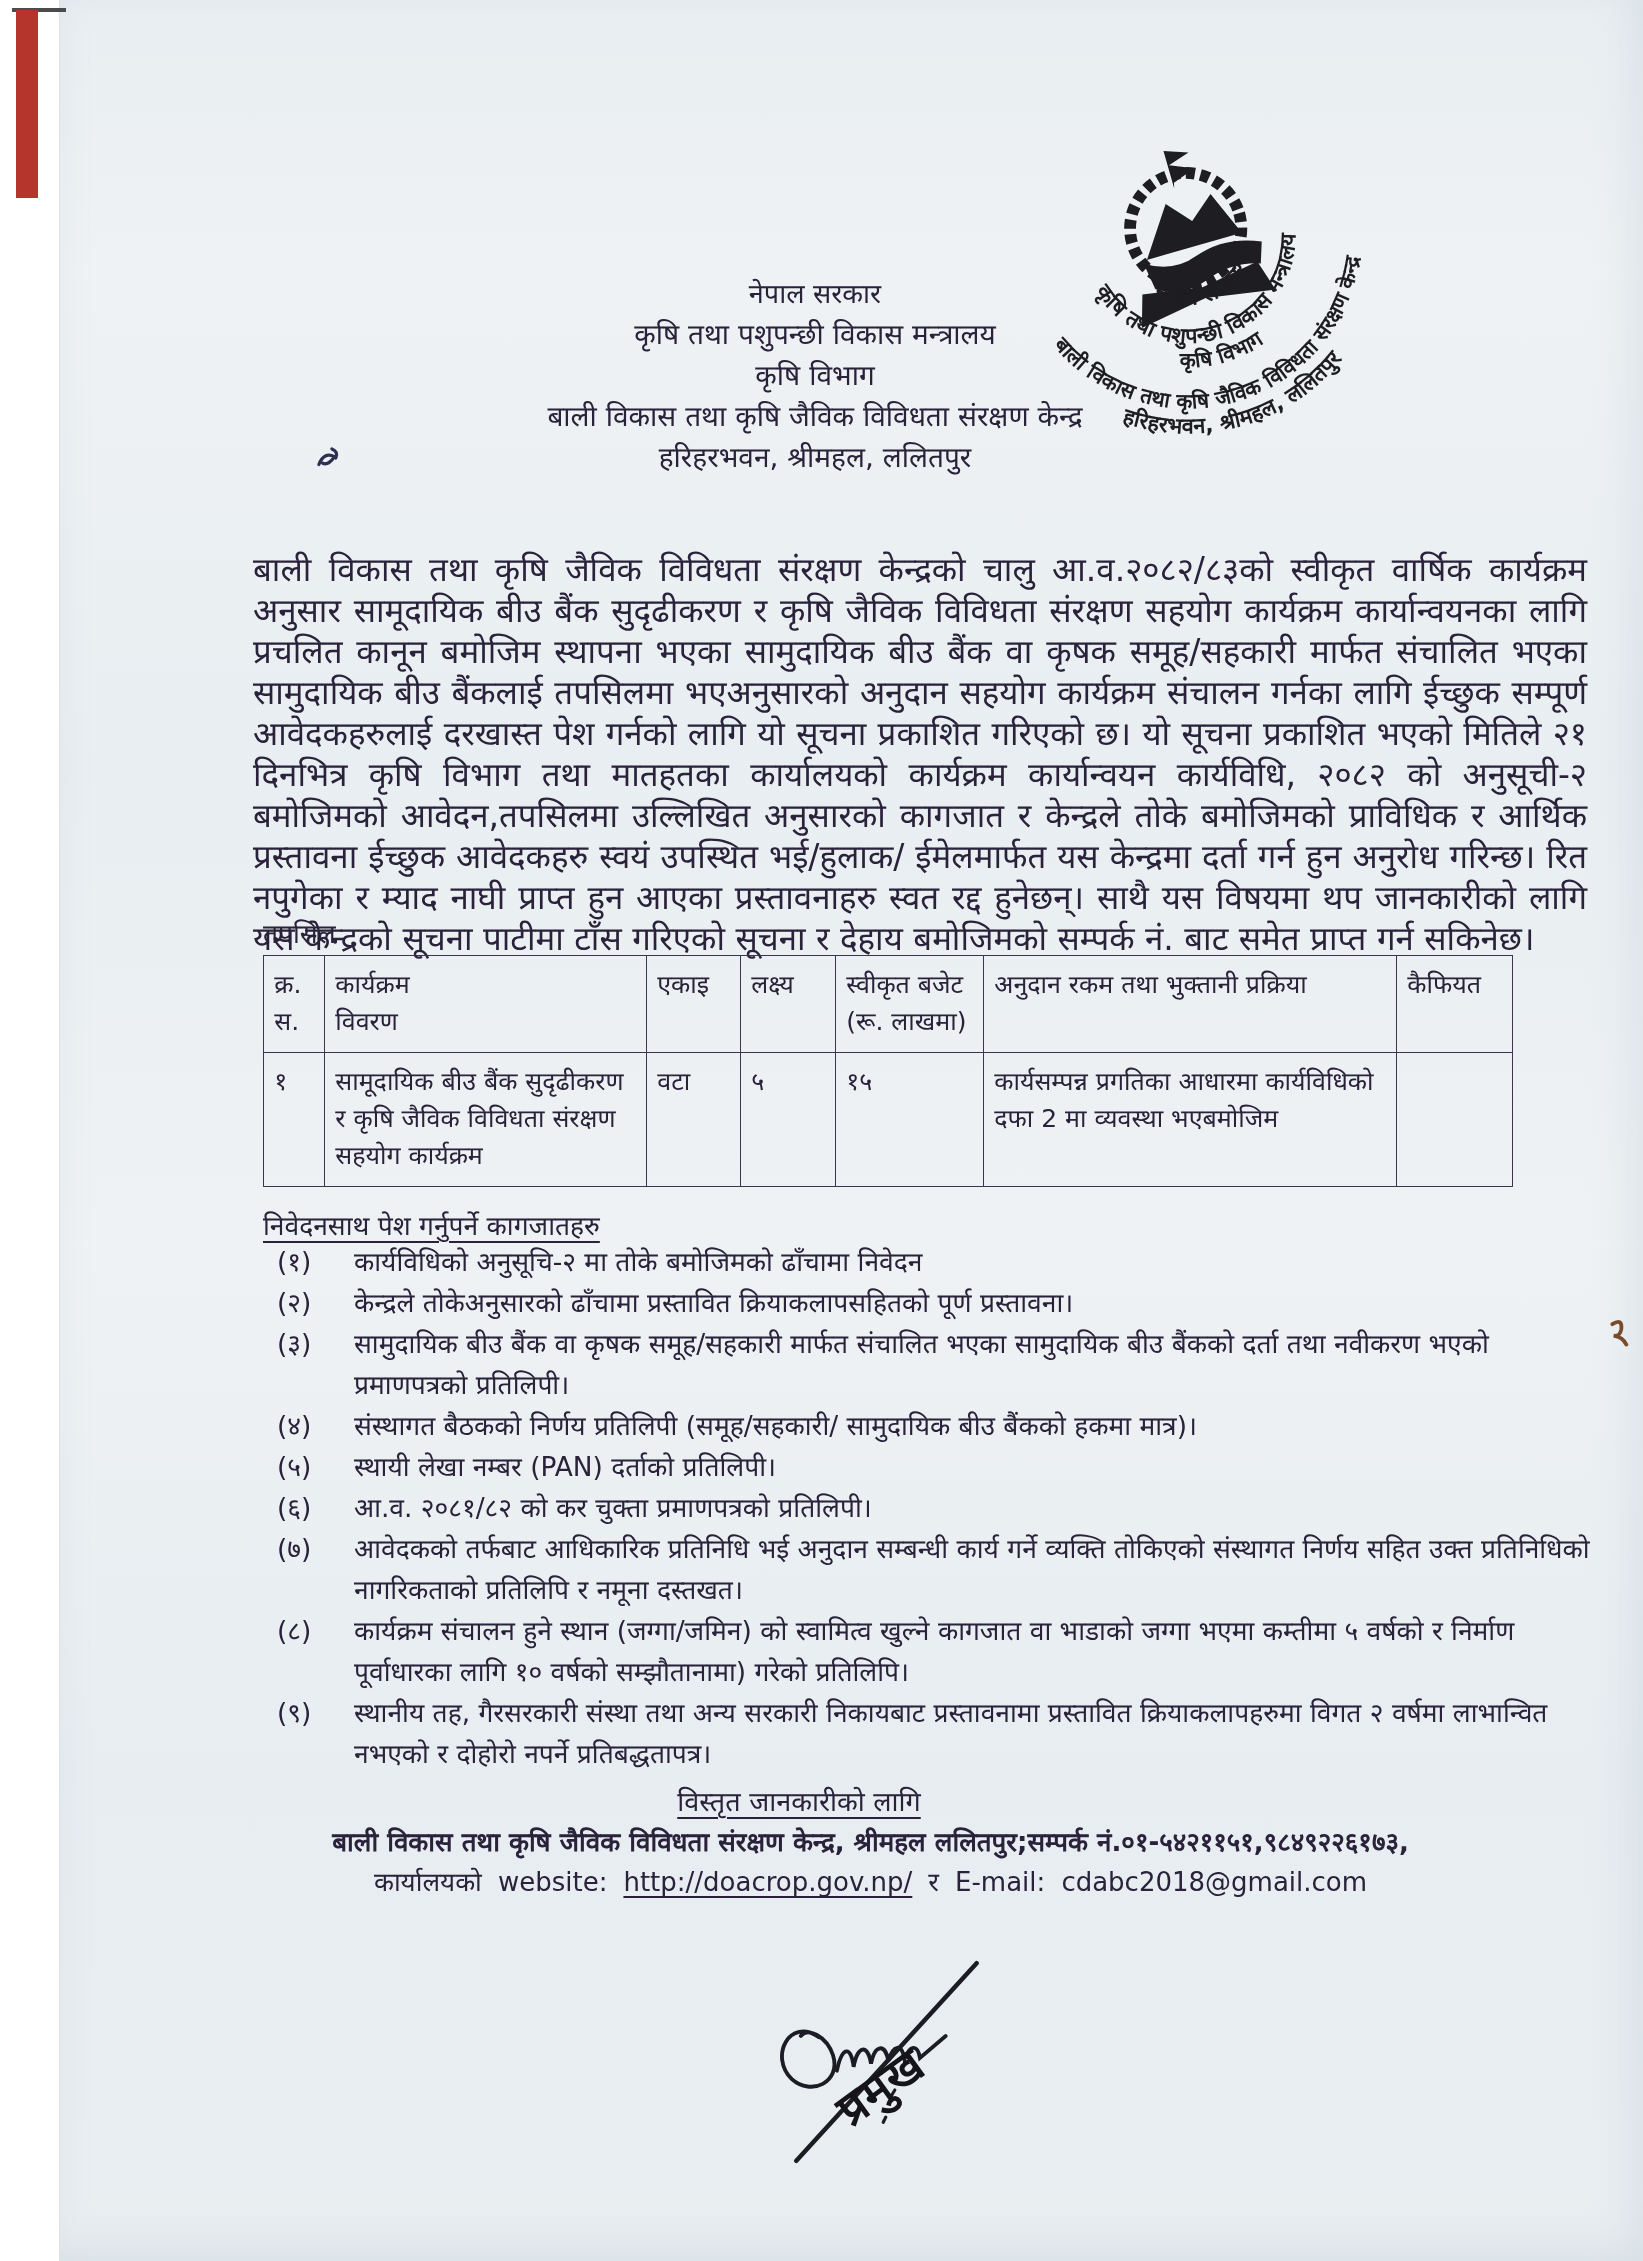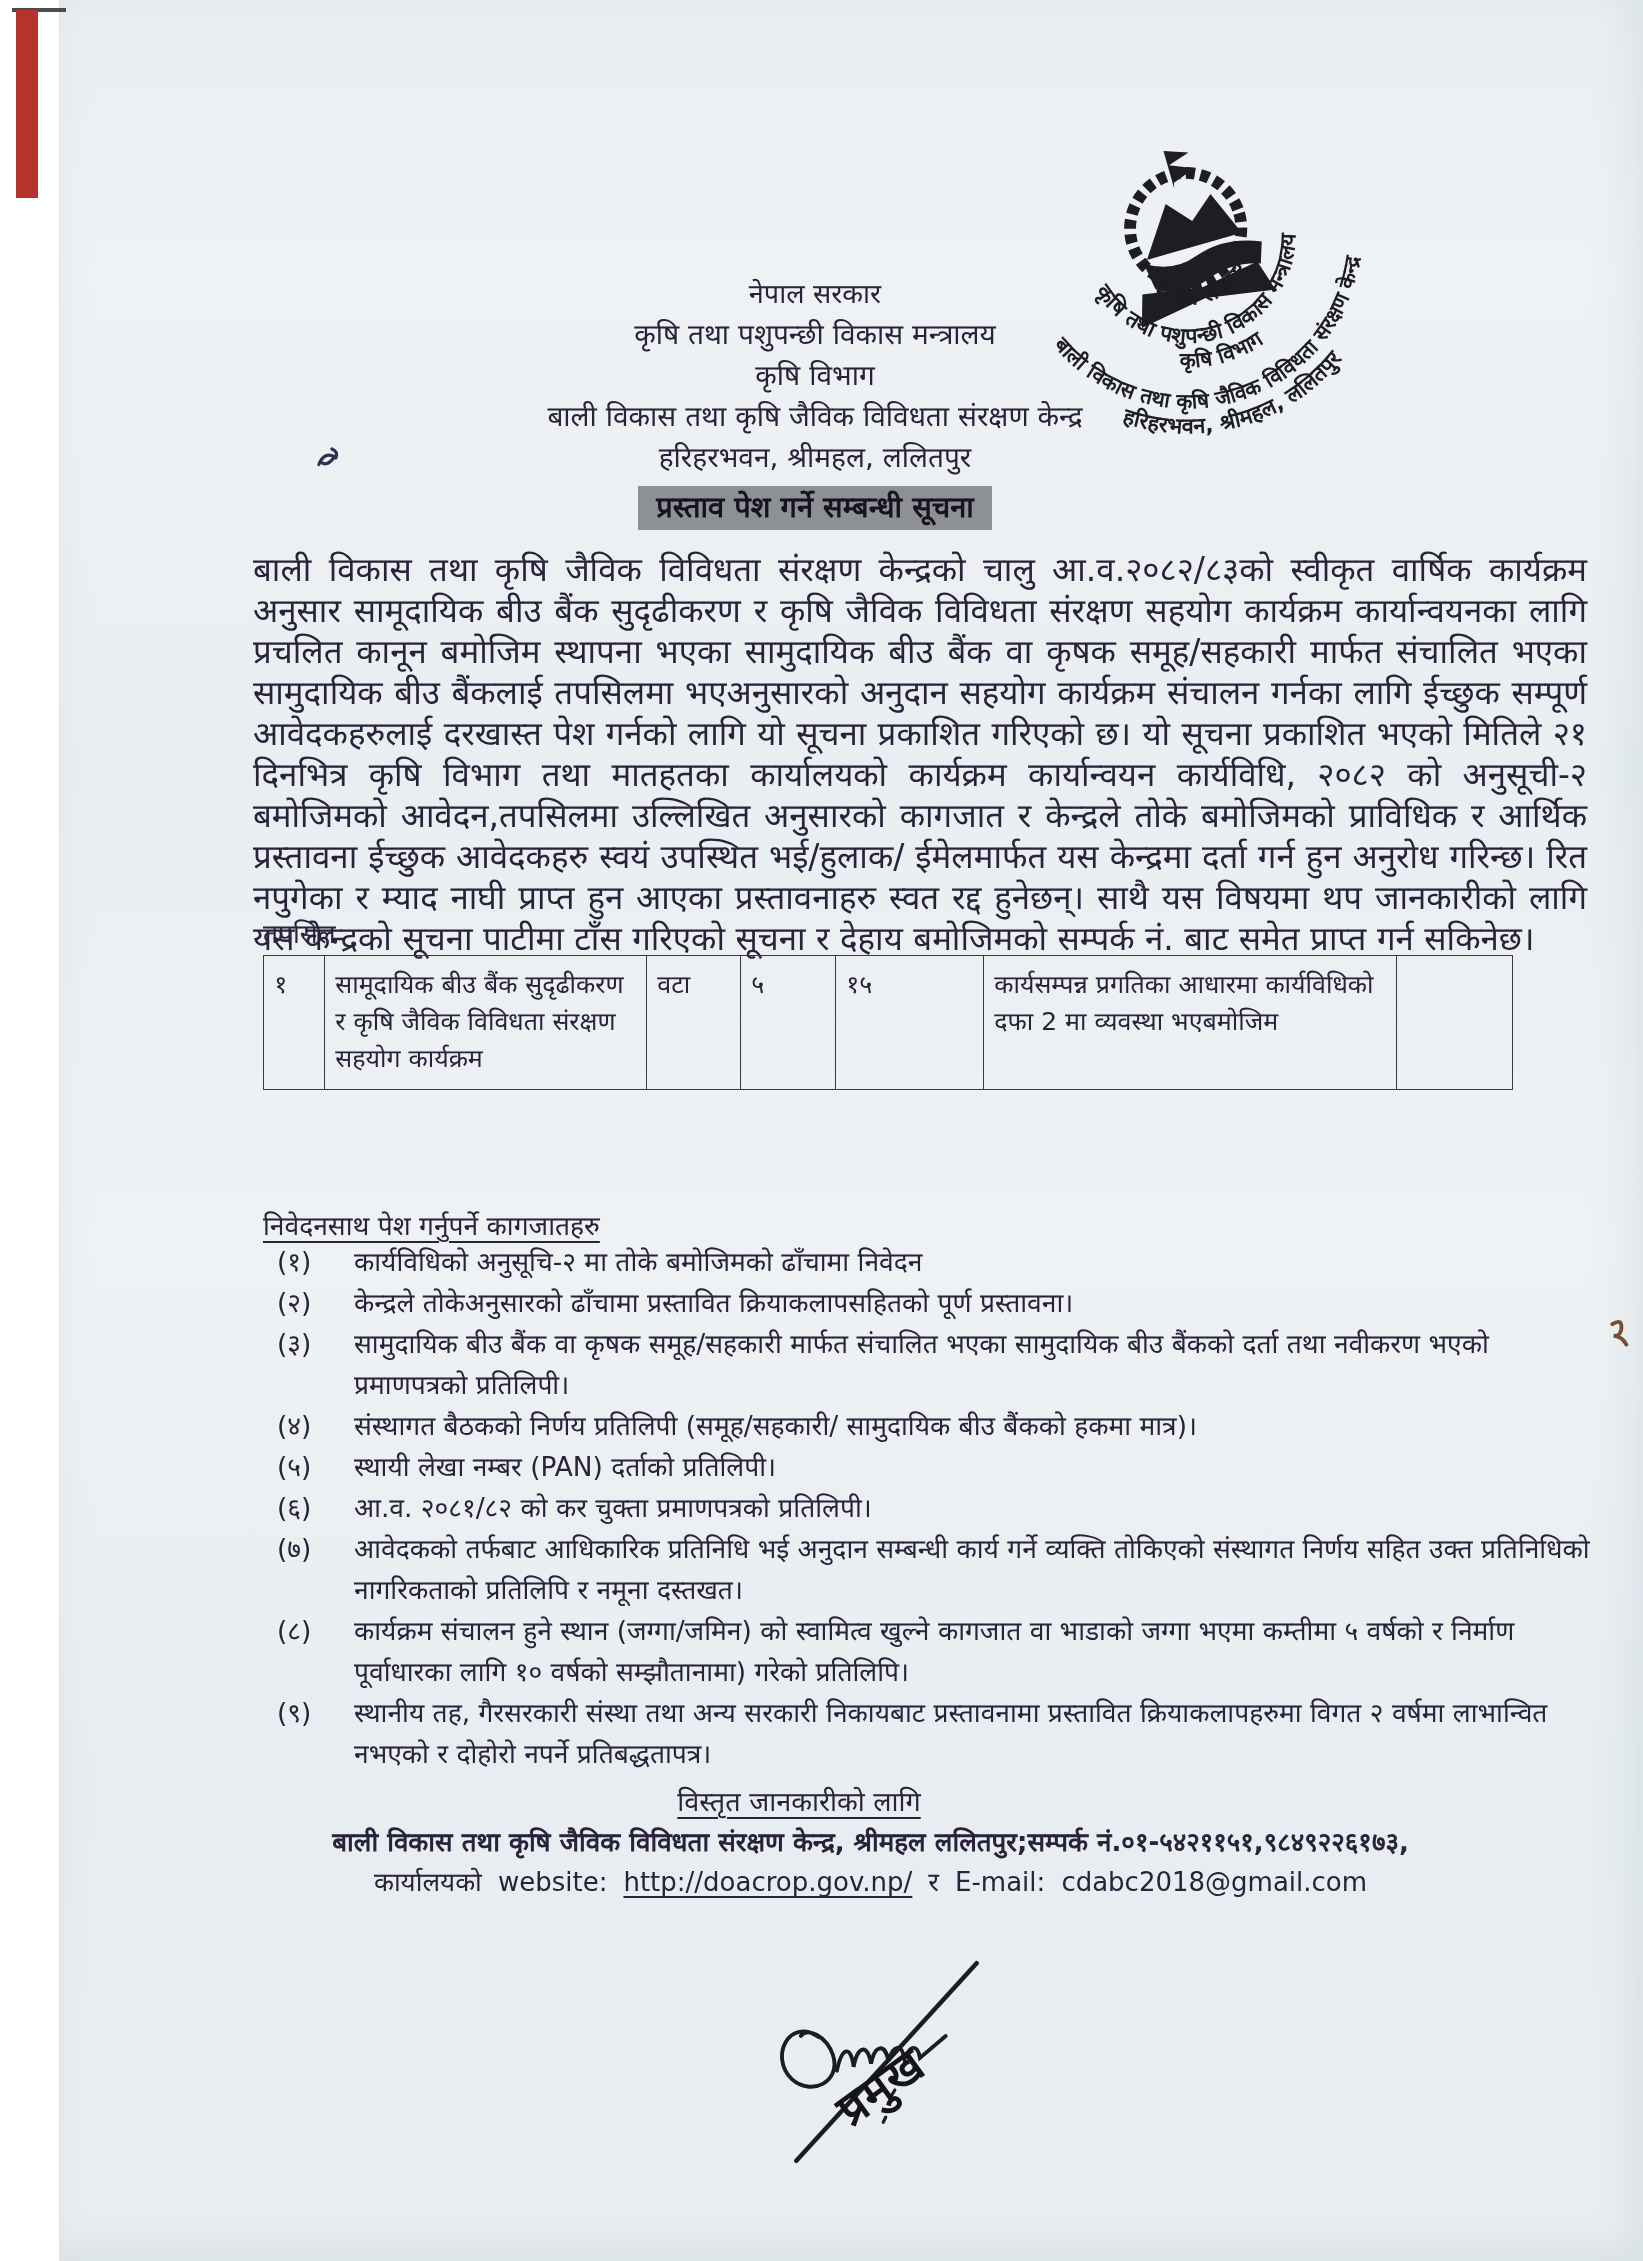--- a/index.html
+++ b/index.html
@@ -118,21 +118,20 @@
     <text font-size="31"><textPath href="#arc5" startOffset="50%" text-anchor="middle">हरिहरभवन, श्रीमहल, ललितपुर</textPath></text>
   </svg>
 </div>
 
 <div class="abs hdr">
   <span class="l l1">नेपाल सरकार</span>
   <span class="l">कृषि तथा पशुपन्छी विकास मन्त्रालय</span>
   <span class="l">कृषि विभाग</span>
   <span class="l">बाली विकास तथा कृषि जैविक विविधता संरक्षण केन्द्र</span>
   <span class="l">हरिहरभवन, श्रीमहल, ललितपुर</span>
-  <span class="badge">प्रस्ताव पेश गर्ने सम्बन्धी सूचना</span>
 </div>
 
 <svg class="abs ink-left" viewBox="0 0 40 40">
   <path d="M6,30 q8,-20 24,-12 q-10,14 -18,10 M26,6 q10,4 6,14" fill="none" stroke="#2f2f52" stroke-width="5" stroke-linecap="round"></path>
 </svg>
 
 <div class="abs para">बाली विकास तथा कृषि जैविक विविधता संरक्षण केन्द्रको चालु आ.व.२०८२/८३को स्वीकृत वार्षिक कार्यक्रम अनुसार सामूदायिक बीउ बैंक सुदृढीकरण र कृषि जैविक विविधता संरक्षण सहयोग कार्यक्रम कार्यान्वयनका लागि प्रचलित कानून बमोजिम स्थापना भएका सामुदायिक बीउ बैंक वा कृषक समूह/सहकारी मार्फत संचालित भएका सामुदायिक बीउ बैंकलाई तपसिलमा भएअनुसारको अनुदान सहयोग कार्यक्रम संचालन गर्नका लागि ईच्छुक सम्पूर्ण आवेदकहरुलाई दरखास्त पेश गर्नको लागि यो सूचना प्रकाशित गरिएको छ। यो सूचना प्रकाशित भएको मितिले २१ दिनभित्र कृषि विभाग तथा मातहतका कार्यालयको कार्यक्रम कार्यान्वयन कार्यविधि, २०८२ को अनुसूची-२ बमोजिमको आवेदन,तपसिलमा उल्लिखित अनुसारको कागजात र केन्द्रले तोके बमोजिमको प्राविधिक र आर्थिक प्रस्तावना ईच्छुक आवेदकहरु स्वयं उपस्थित भई/हुलाक/ ईमेलमार्फत यस केन्द्रमा दर्ता गर्न हुन अनुरोध गरिन्छ। रित नपुगेका र म्याद नाघी प्राप्त हुन आएका प्रस्तावनाहरु स्वत रद्द हुनेछन्। साथै यस विषयमा थप जानकारीको लागि यस केन्द्रको सूचना पाटीमा टाँस गरिएको सूचना र देहाय बमोजिमको सम्पर्क नं. बाट समेत प्राप्त गर्न सकिनेछ।</div>
 
 <div class="abs tapasil">तपसिल</div>
 
@@ -140,20 +139,32 @@
   <colgroup>
     <col style="width:61px">
       <col style="width:322px">
       <col style="width:94px">
       <col style="width:95px">
     <col style="width:148px">
       <col style="width:413px">
       <col style="width:116px">
   </colgroup>
   <tbody>
+      <tr>
+    <th class="pre">क्र.
+स.</th>
+    <th class="pre">कार्यक्रम
+विवरण</th>
+    <th>एकाइ</th>
+    <th>लक्ष्य</th>
+    <th class="pre">स्वीकृत बजेट
+(रू. लाखमा)</th>
+    <th>अनुदान रकम तथा भुक्तानी प्रक्रिया</th>
+    <th>कैफियत</th>
+  </tr>
   <tr>
     <td>१</td>
     <td class="just">सामूदायिक बीउ बैंक सुदृढीकरण र कृषि जैविक विविधता संरक्षण सहयोग कार्यक्रम</td>
     <td>वटा</td>
     <td>५</td>
     <td>१५</td>
     <td class="just">कार्यसम्पन्न प्रगतिका आधारमा कार्यविधिको दफा 2 मा व्यवस्था भएबमोजिम</td>
     <td></td>
   </tr>
 </tbody>

